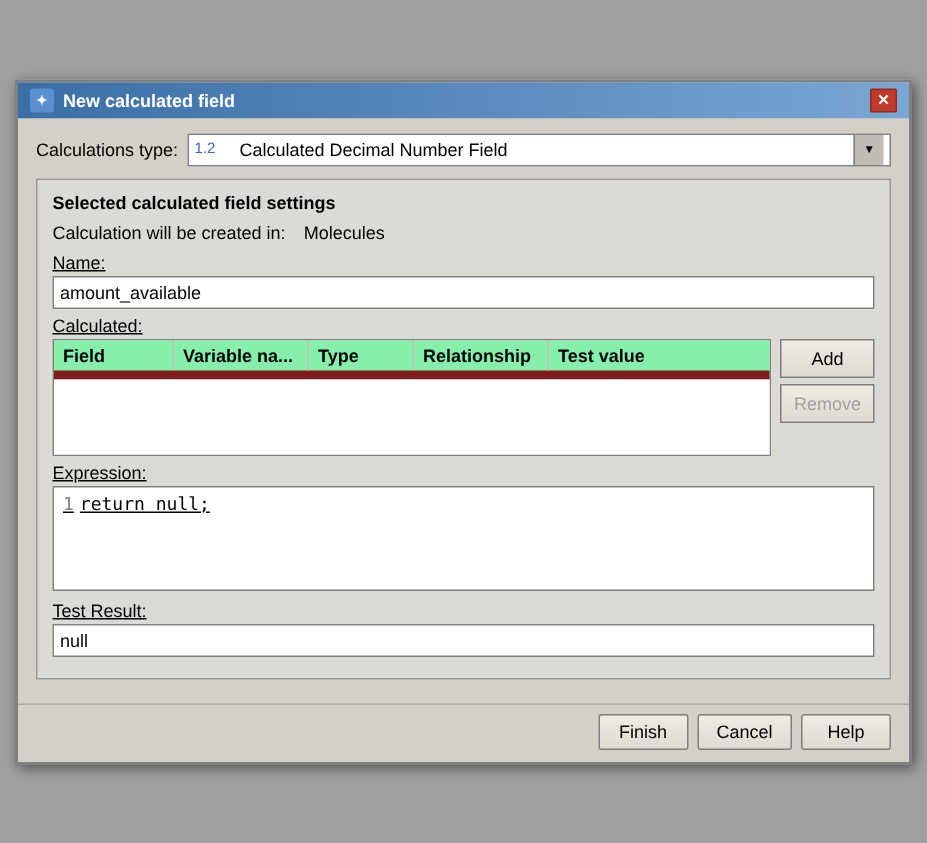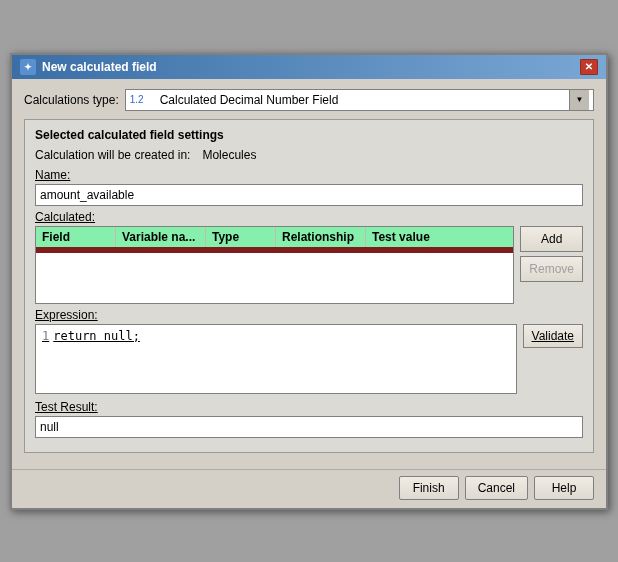--- a/index.html
+++ b/index.html
@@ -354,21 +354,20 @@
         </div>
       </div>
 
       <div class="expression-section">
         <div class="expression-label">Expression:</div>
         <div class="expression-row">
           <div class="expression-content">
             <span class="line-number">1</span>
             <span>return null;</span>
           </div>
-          <button class="btn-primary">Validate</button>
         </div>
       </div>
 
       <div class="test-result-section">
         <div class="test-result-label">
           <span class="underline">Test Result:</span>
         </div>
         <input type="text" class="text-input" value="null" style="">
       </div>
     </div>

